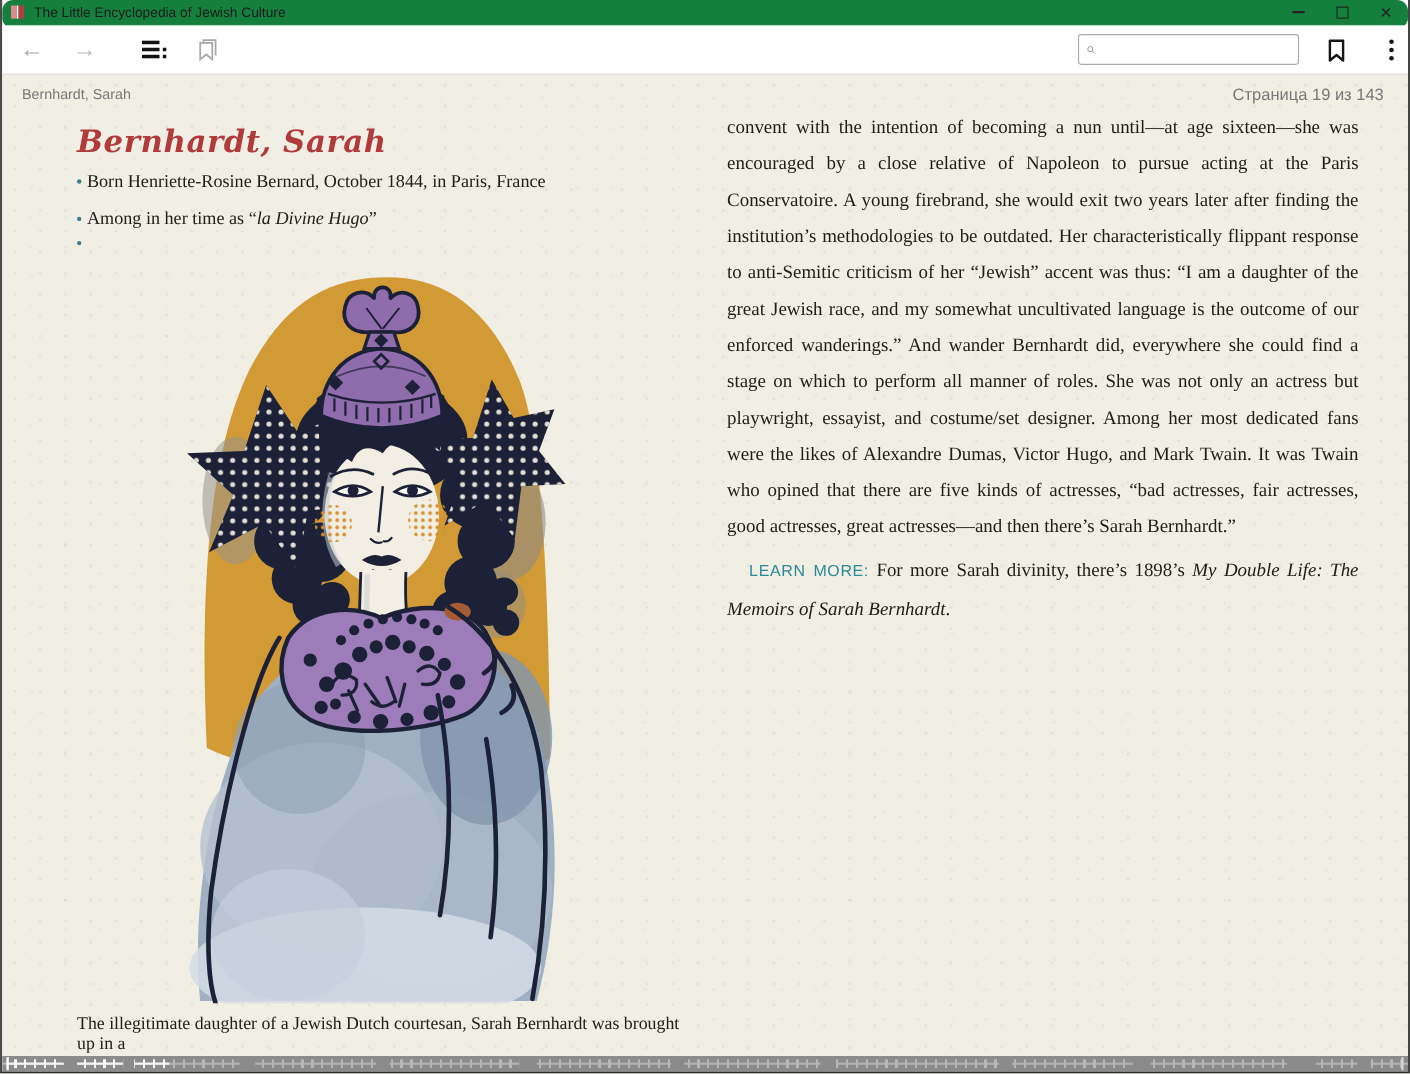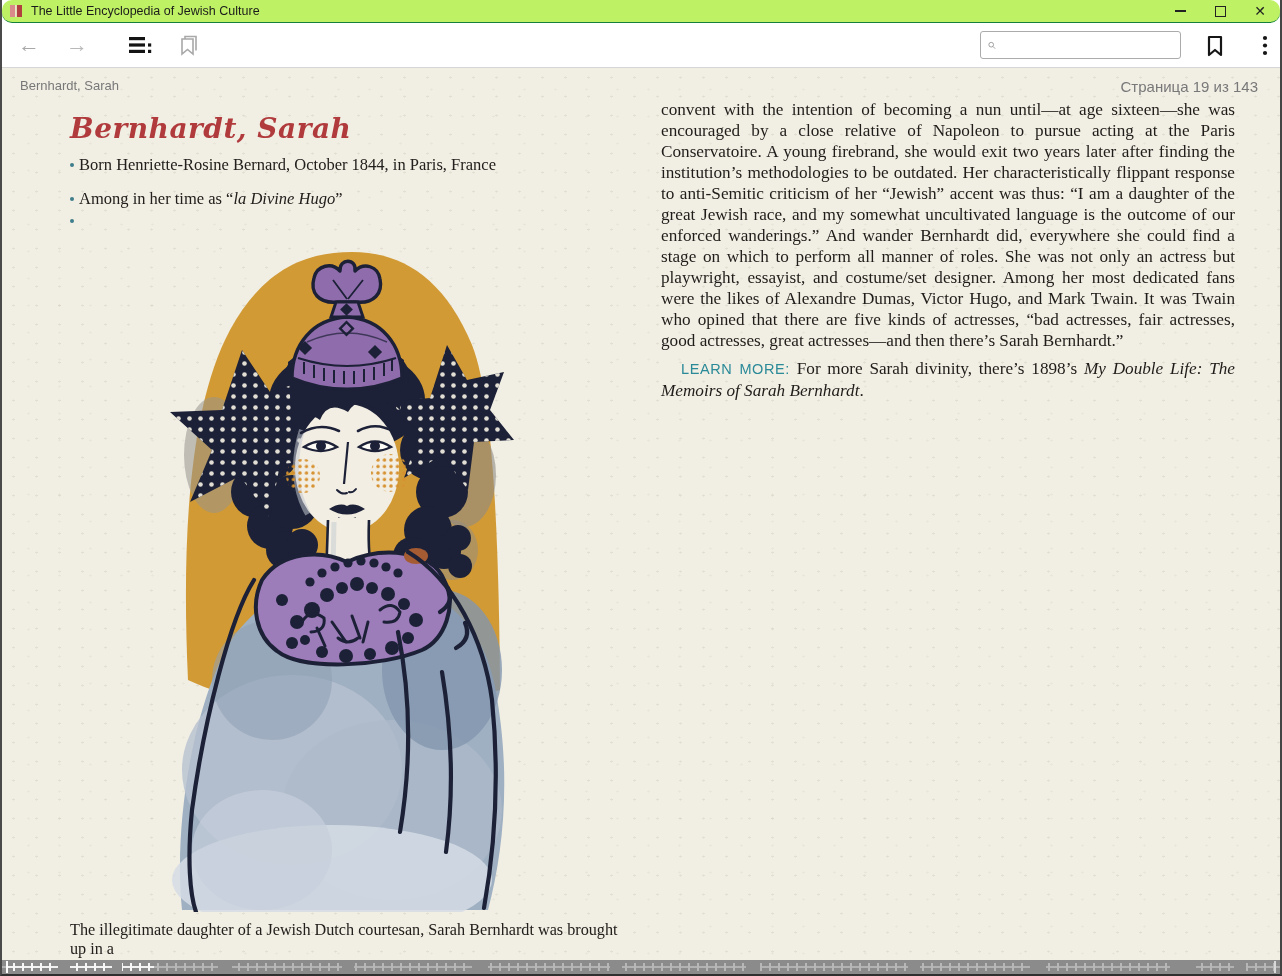--- a/index.html
+++ b/index.html
@@ -1,19 +1,19 @@
 <!DOCTYPE html>
 <html><head>
 <meta charset="utf-8">
 <style>
   html,body{margin:0;padding:0;background:#e8e8e8;font-family:"Liberation Sans",sans-serif;}
   .window{position:relative;width:1282px;height:976px;background:#ffffff;box-sizing:border-box;
     border-left:2px solid #4a4a4a;border-right:2px solid #444;border-bottom:2px solid #303030;overflow:hidden;}
   
-  .titlebar{position:absolute;top:0;left:0;right:0;height:22px;background:#bef264;border-bottom:1px solid #15803d;display:flex;align-items:center;border-radius:10px;}
+  .titlebar{position:absolute;top:0;left:0;right:0;height:22px;background:#15803d;border-bottom:4px solid #15803d;display:flex;align-items:center;border-radius:10px;}
   .appicon{width:14px;height:14px;margin-left:7px;}
   .title-text{margin-left:8px;font-size:12.5px;color:#1b1b1b;}
   .wcontrols{position:absolute;right:0;top:0;height:22px;display:flex;}
   .wbtn{width:40px;height:22px;display:flex;align-items:center;justify-content:center;color:#222;font-size:12px;cursor:default;}
   .wbtn .sq{width:9px;height:9px;border:1px solid #222;}
   .wbtn.min span{display:block;width:11px;height:1.4px;background:#222;}
   .wbtn.close{font-size:14px;}
   
   .toolbar{position:absolute;top:23px;left:0;right:0;height:44px;background:#ffffff;border-bottom:1px solid #d6d6d6;display:flex;align-items:center;}
   .nav-arrow{font-size:22px;line-height:1;color:#a8a8a8;width:34px;text-align:center;}
@@ -33,21 +33,21 @@
     background-size:23px 19px,31px 27px;background-position:0 0,11px 8px;overflow:hidden;}
   .run-head{position:absolute;top:10px;left:18px;font-size:13px;color:#787878;}
   .page-ind{position:absolute;top:10px;right:22px;font-size:15px;color:#787878;}
   .heading{position:absolute;left:68px;top:44px;font-family:"DejaVu Serif",serif;font-style:italic;font-weight:bold;
     font-size:28px;color:#b03a3c;letter-spacing:.5px;}
   .bullets{position:absolute;left:68px;top:87px;width:540px;font-family:"Liberation Serif",serif;font-size:16.5px;color:#22201c;}
   .bullet-row{margin-bottom:13.5px;display:flex;align-items:baseline;}
   .bdot{flex:0 0 auto;width:4px;height:4px;border-radius:50%;background:#3f7d8c;margin-right:5px;position:relative;top:-3px;}
   .illus{position:absolute;left:140px;top:182px;}
   .caption{position:absolute;left:68px;top:853px;width:560px;font-family:"Liberation Serif",serif;font-size:16.2px;color:#22201c;}
-  .rightcol{position:absolute;left:659px;top:31px;width:574px;font-family:"Liberation Serif",serif;font-size:17.2px;line-height:21px;color:#1f1d19;text-align:justify;}
+  .rightcol{position:absolute;left:659px;top:31px;width:574px;font-family:"Liberation Serif",serif;font-size:17.2px;line-height:33px;color:#1f1d19;text-align:justify;}
   .rightcol p{margin:0;}
   .rightcol p.lm{margin-top:7px;text-indent:20px;}
   .lm-label{color:#2a8a97;font-weight:normal;font-size:14.5px;letter-spacing:.6px;font-family:"Liberation Sans",sans-serif;}
   .ital{font-style:italic;}
   
   .pagebar{position:absolute;left:0;right:0;bottom:0;height:14px;background:#8b8b8b;}
   .axis{position:absolute;left:0;right:0;top:6px;height:2px;background:#b2b2b2;}
   .ticks{position:absolute;left:4px;right:4px;top:3px;height:8px;
     background-image:repeating-linear-gradient(90deg,rgba(0,0,0,0) 0 7px,#b7b7b7 7px 9px);}
   .read{position:absolute;left:4px;width:148px;top:3px;height:8px;

